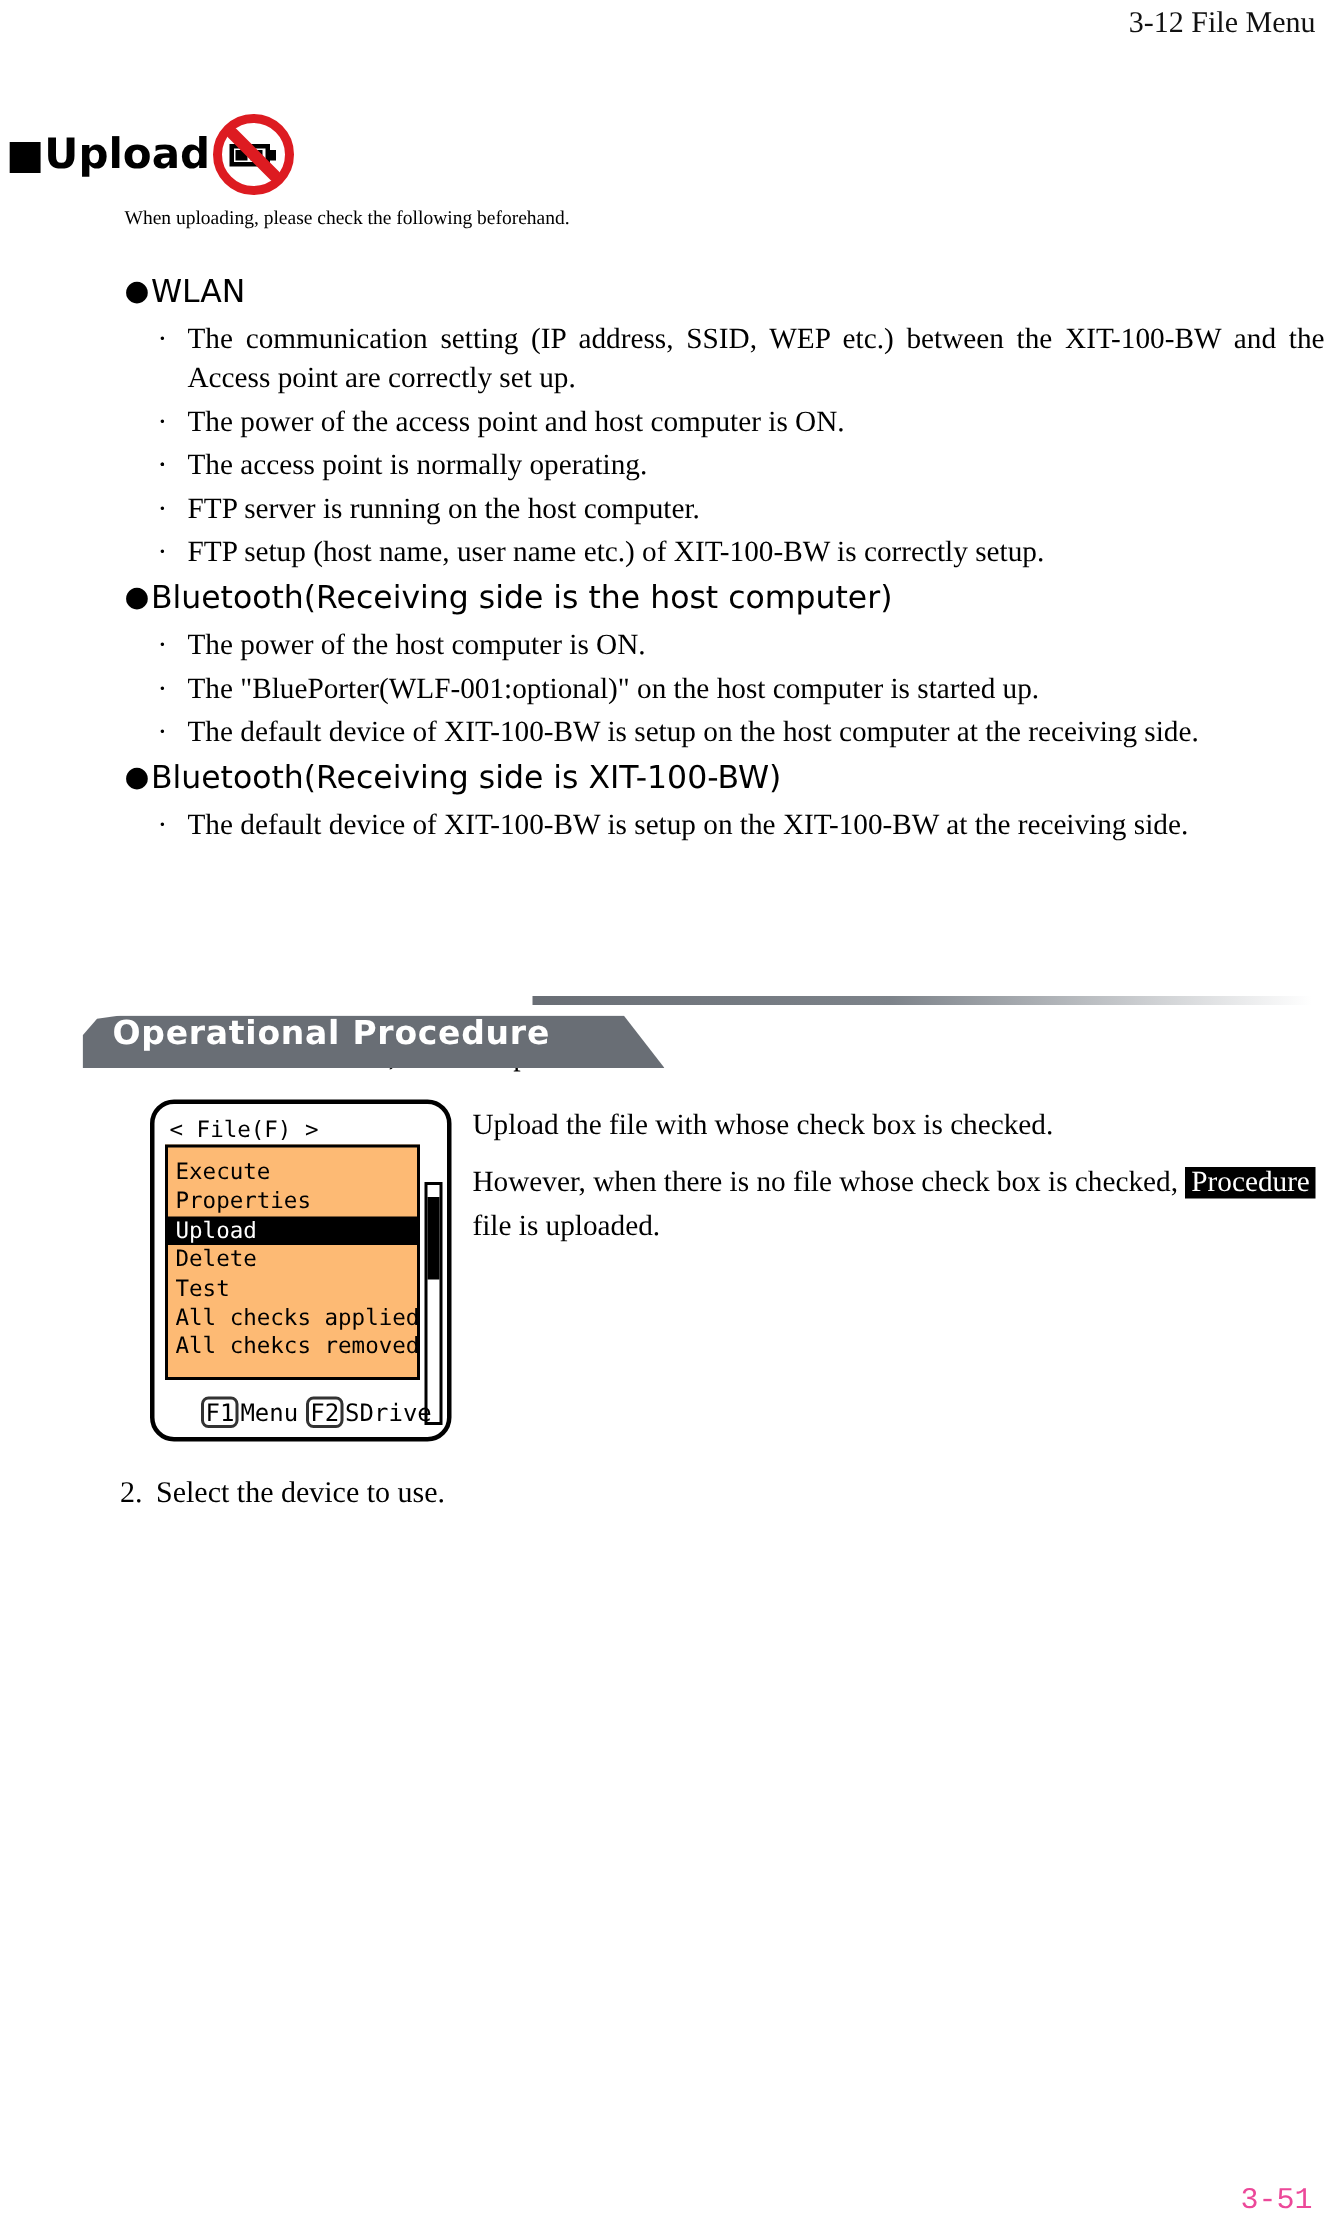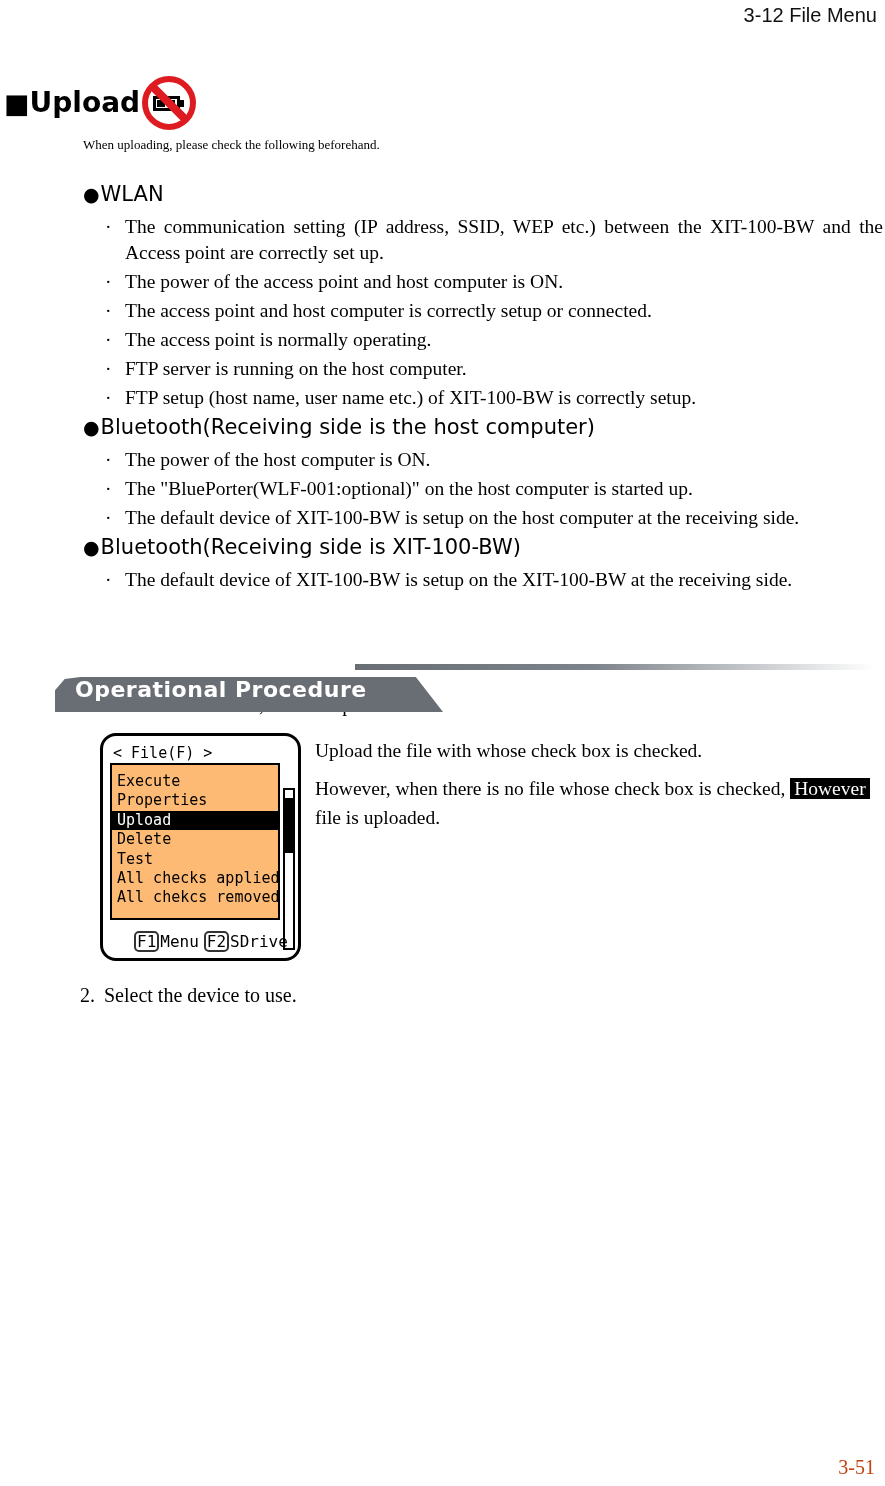--- a/index.html
+++ b/index.html
@@ -1,23 +1,23 @@
 <!DOCTYPE html>
 <html><head>
 <meta charset="utf-8">
 <style>
   html,body{margin:0;padding:0;background:#fff;}
   .page{position:relative;width:885px;height:1486px;background:#fff;overflow:hidden;
         font-family:"Liberation Serif",serif;color:#000;}
 
   
-  .doc-header{position:absolute;top:4px;right:8px;font-family:Liberation Sans, sans-serif;
+  .doc-header{position:absolute;top:4px;right:8px;font-family:Liberation Serif, serif;
               font-size:20px;color:#111;}
-  .doc-footer{position:absolute;top:1456px;right:10px;font-family:Liberation Serif, serif;
-              font-size:20px;color:#c2410c;}
+  .doc-footer{position:absolute;top:1456px;right:10px;font-family:Liberation Mono, monospace;
+              font-size:20px;color:#ec4899;}
 
   
   .title-row{position:absolute;top:76px;left:4px;display:flex;align-items:center;height:54px;}
   .title-marker{font-family:"DejaVu Sans",sans-serif;font-size:27px;font-weight:bold;line-height:1;}
   .title-label{font-family:"DejaVu Sans",sans-serif;font-size:28px;font-weight:bold;line-height:1;}
   .no-batt{position:relative;width:54px;height:54px;margin-left:2px;}
   .nb-batt{position:absolute;left:11px;top:20px;width:27px;height:15px;border:3px solid #000;
            box-sizing:border-box;display:flex;gap:2px;padding:1px;background:#fff;}
   .nb-cell{width:8px;height:100%;background:#000;}
   .nb-nub{position:absolute;left:38px;top:24px;width:4px;height:7px;background:#000;}
@@ -107,21 +107,21 @@
 
   <div class="sections">
 
     <div class="sec-heading">
       <span class="dot-marker">●</span>
       <span>WLAN</span>
     </div>
     <ul class="checklist">
       <li><span class="li-dot">·</span><span>The communication setting (IP address, SSID, WEP etc.) between the XIT-100-BW and the Access point are correctly set up.</span></li>
       <li><span class="li-dot">·</span><span>The power of the access point and host computer is ON.</span></li>
-      <li><span class="li-dot">·</span><span>The access point and host computer is correctly setup or connected.</span></li>
+      <li><span class="li-dot">·</span></li>
       <li><span class="li-dot">·</span><span>The access point is normally operating.</span></li>
       <li><span class="li-dot">·</span><span>FTP server is running on the host computer.</span></li>
       <li><span class="li-dot">·</span><span>FTP setup (host name, user name etc.) of XIT-100-BW is correctly setup.</span></li>
     </ul>
 
     <div class="sec-heading">
       <span class="dot-marker">●</span>
       <span>Bluetooth(Receiving side is the host computer)</span>
     </div>
     <ul class="checklist">
@@ -171,21 +171,21 @@
         <span class="sklabel">Menu</span>
         <span class="skey">F2</span>
         <span class="sklabel">SDrive</span>
     </div>
   </div>
 
   <div class="note">
     <div class="n1">Upload the file with whose check box is checked.</div>
     <div class="n2">
       <span>However, when there is no file whose check box is checked,</span>
-      <span class="hl">However</span>
+      <span class="hl">Procedure</span>
     </div>
     <div class="n3">file is uploaded.</div>
   </div>
 
   <div class="step step-2">
     <span>2.</span>
     <span>Select the device to use.</span>
   </div>
 
 

